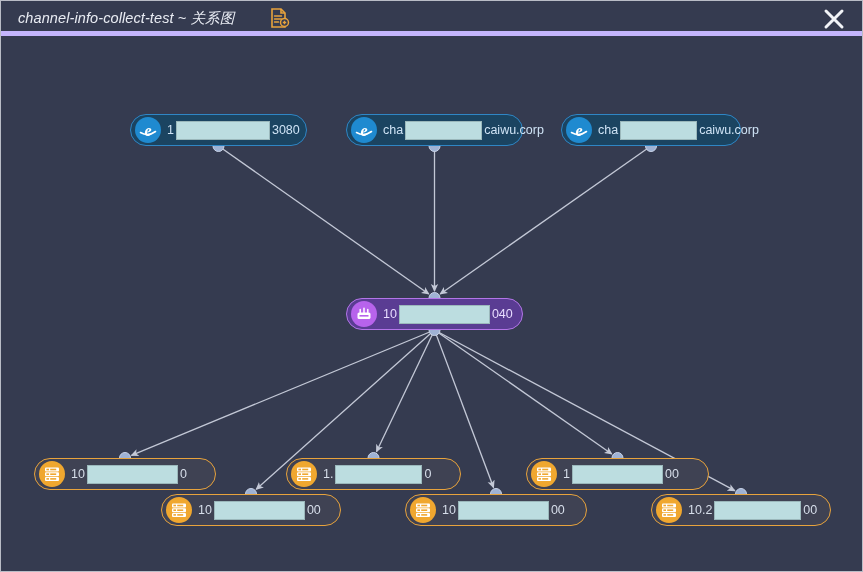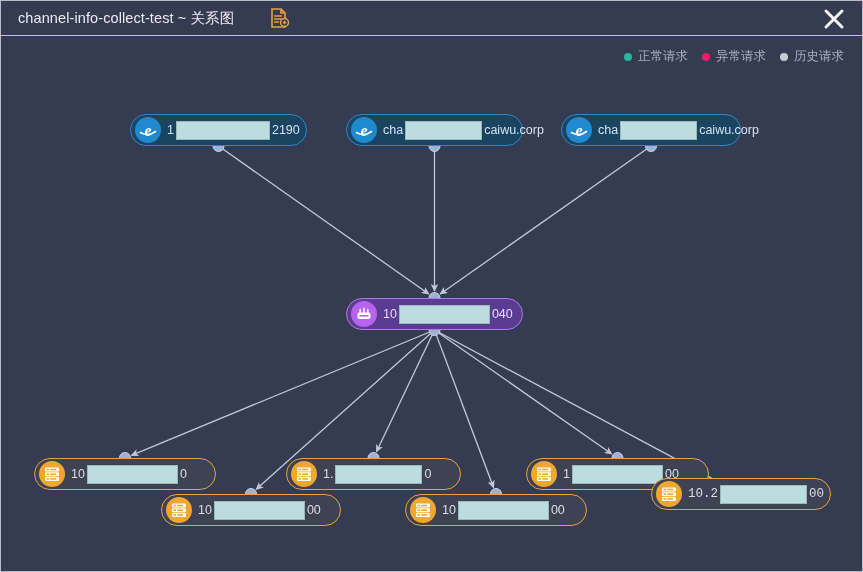--- a/index.html
+++ b/index.html
@@ -11,22 +11,23 @@
     box-sizing:border-box;
     background:#353b50;
     border:1px solid #b9bcc6;
     overflow:hidden;
   }
 
   
   #titlebar{
     position:absolute;left:0;top:0;width:863px;height:35px;
     background:#353b50;
-    border-bottom:1px solid #c4b5fd;
+    border-bottom:5px solid #c4b5fd;
     box-sizing:border-box;
+    font-style:italic;
   }
   #title-text{
     position:absolute;left:17px;top:8px;
     font-size:14.5px;color:#e9ecf3;
     letter-spacing:.1px;white-space:nowrap;
   }
   #export-icon{
     position:absolute;left:267px;top:6px;width:22px;height:22px;
     cursor:pointer;
   }
@@ -123,34 +124,20 @@
 
     <div id="close-button">
       <svg width="40" height="34" viewBox="0 0 40 34">
         <path d="M12 9 L28 25 M28 9 L12 25" stroke="#f2f4f8" stroke-width="3" stroke-linecap="round"></path>
       </svg>
     </div>
   </div>
 
   <div id="canvas">
 
-    <div id="legend">
-      <div class="legend-item">
-        <span class="legend-dot" style="background:#29b6a0"></span>
-        <span class="legend-label">正常请求</span>
-      </div>
-      <div class="legend-item">
-        <span class="legend-dot" style="background:#ed1d68"></span>
-        <span class="legend-label">异常请求</span>
-      </div>
-      <div class="legend-item">
-        <span class="legend-dot" style="background:#c9ccd6"></span>
-        <span class="legend-label">历史请求</span>
-      </div>
-    </div>
 
     <svg id="edges">
       <defs>
         <marker id="arrowhead" markerWidth="9" markerHeight="9" refX="7" refY="4.5" orient="auto" markerUnits="userSpaceOnUse">
           <path d="M0,0.8 L8,4.5 L0,8.2 L2,4.5 Z" fill="#c3c8d6"></path>
         </marker>
       </defs>
       <g id="edge-group">
           <line x1="217.5" y1="110" x2="427.77535506489465" y2="257.9715461567777" stroke="#c3c8d6" stroke-width="1.3" marker-end="url(#arrowhead)"></line>
           <line x1="433.5" y1="110" x2="433.5" y2="255" stroke="#c3c8d6" stroke-width="1.3" marker-end="url(#arrowhead)"></line>
@@ -181,21 +168,21 @@
         <div class="node node-ie" style="left: 129px; top: 78px; width: 177px;">
           <span class="node-icon icon-ie">
             <svg width="20" height="20" viewBox="0 0 20 20">
               <text x="10" y="15.5" font-family="Liberation Serif, serif" font-size="16" font-style="italic" font-weight="bold" fill="#ffffff" text-anchor="middle">e</text>
               <path d="M2.5 12.5 q7.5 4.5 15 -1" stroke="#ffffff" stroke-width="1.6" fill="none" stroke-linecap="round"></path>
             </svg>
           </span>
           <span class="node-text">
             <span class="pre">1</span>
             <span class="redact" style="width: 92px;"></span>
-            <span class="post">2190</span>
+            <span class="post">3080</span>
           </span>
         </div>
         <div class="node node-ie" style="left: 345px; top: 78px; width: 177px;">
           <span class="node-icon icon-ie">
             <svg width="20" height="20" viewBox="0 0 20 20">
               <text x="10" y="15.5" font-family="Liberation Serif, serif" font-size="16" font-style="italic" font-weight="bold" fill="#ffffff" text-anchor="middle">e</text>
               <path d="M2.5 12.5 q7.5 4.5 15 -1" stroke="#ffffff" stroke-width="1.6" fill="none" stroke-linecap="round"></path>
             </svg>
           </span>
           <span class="node-text">
@@ -324,21 +311,21 @@
               <rect x="7.2" y="8.4" width="6" height="1.6" fill="#f0a72f"></rect>
               <rect x="7.2" y="13.1" width="6" height="1.6" fill="#f0a72f"></rect>
             </svg>
           </span>
           <span class="node-text">
             <span class="pre">10</span>
             <span class="redact" style="width: 89px;"></span>
             <span class="post">00</span>
           </span>
         </div>
-        <div class="node node-db" style="left: 650px; top: 442px; width: 180px; font-family: Liberation Mono, monospace;">
+        <div class="node node-db" style="left: 650px; top: 458px; width: 180px;">
           <span class="node-icon icon-db">
             <svg width="18" height="18" viewBox="0 0 18 18">
               <rect x="2" y="2.5" width="14" height="4" rx="1" fill="#ffffff"></rect>
               <rect x="2" y="7.2" width="14" height="4" rx="1" fill="#ffffff"></rect>
               <rect x="2" y="11.9" width="14" height="4" rx="1" fill="#ffffff"></rect>
               <rect x="3.4" y="3.7" width="2.6" height="1.6" fill="#f0a72f"></rect>
               <rect x="3.4" y="8.4" width="2.6" height="1.6" fill="#f0a72f"></rect>
               <rect x="3.4" y="13.1" width="2.6" height="1.6" fill="#f0a72f"></rect>
               <rect x="7.2" y="3.7" width="6" height="1.6" fill="#f0a72f"></rect>
               <rect x="7.2" y="8.4" width="6" height="1.6" fill="#f0a72f"></rect>

